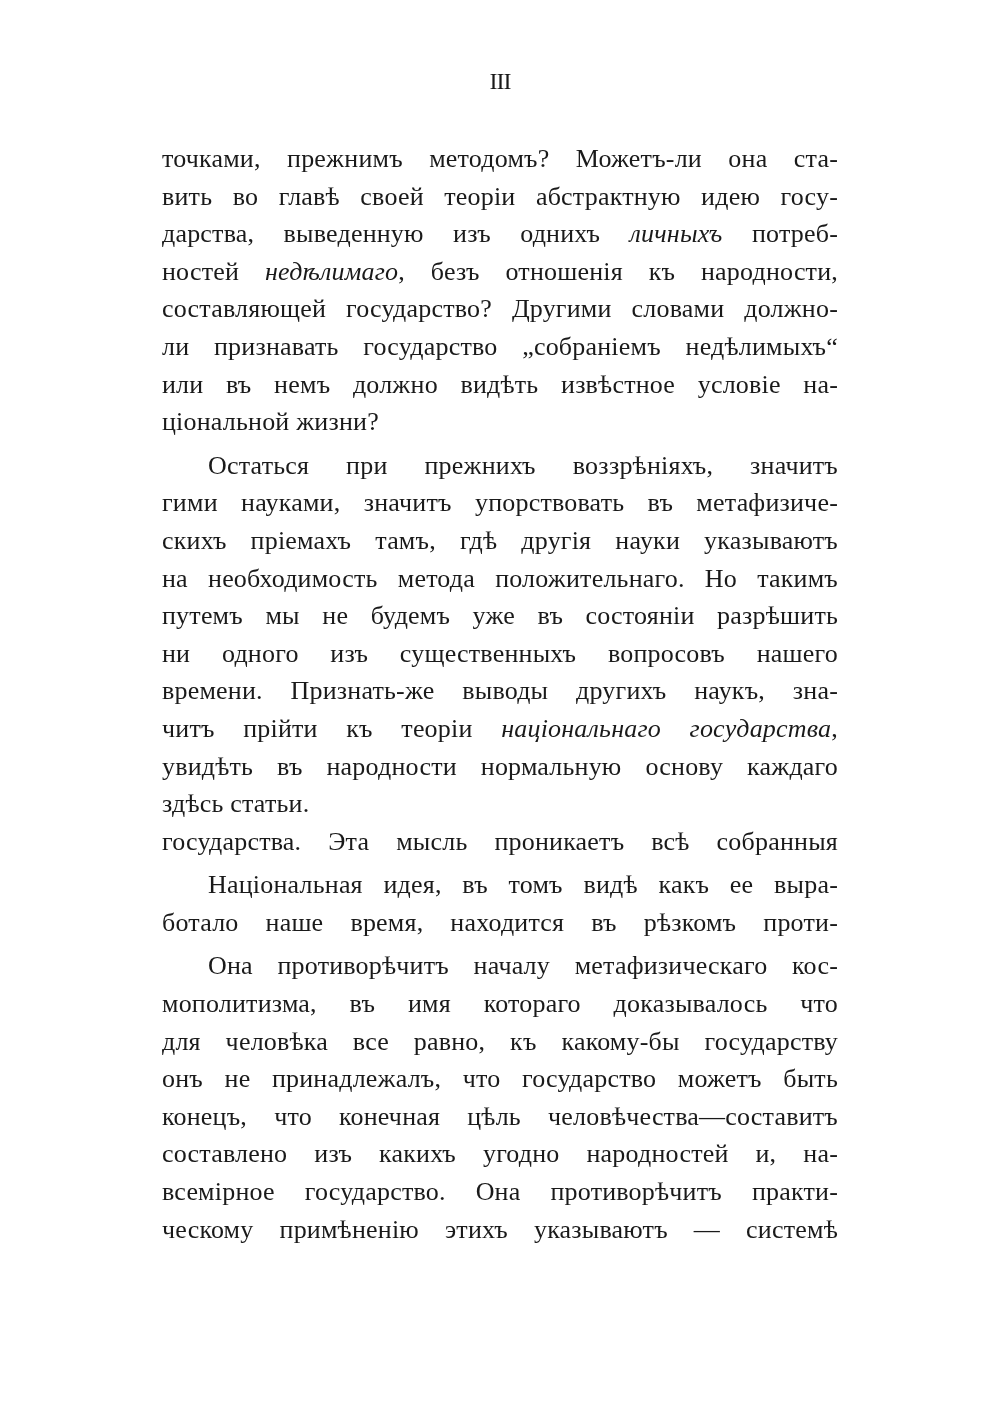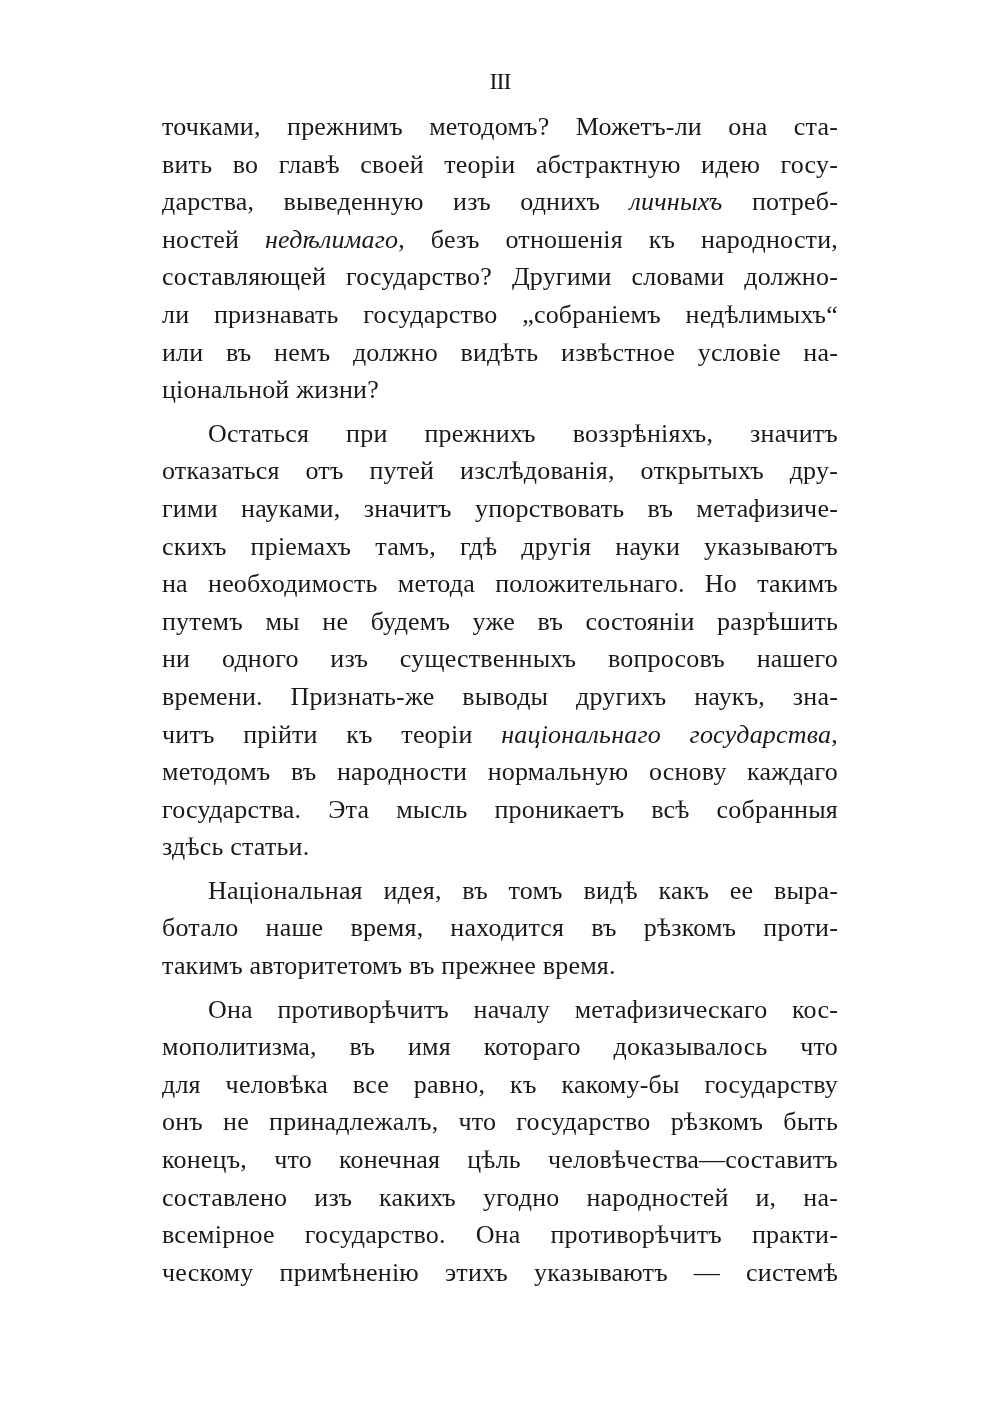--- a/index.html
+++ b/index.html
@@ -16,21 +16,21 @@
       left: 0; width: 1000px;
       top: 68px;
       text-align: center;
       font-size: 24px;
       font-family: "Liberation Serif", serif;
       letter-spacing: -1px;
     }
     .text-block {
       position: absolute;
       left: 162px;
-      top: 108px;
+      top: 140px;
       width: 676px;
     }
     .line {
       height: 37.6px;
       line-height: 37.6px;
       font-size: 26px;
       font-family: "Liberation Serif", serif;
       white-space: nowrap;
       text-align: justify;
       text-align-last: justify;
@@ -55,43 +55,41 @@
       <div class="line">дарства, выведенную изъ однихъ <em>личныхъ</em> потреб-</div>
       <div class="line">ностей <em>недѣлимаго</em>, безъ отношенія къ народности,</div>
       <div class="line">составляющей государство? Другими словами должно-</div>
       <div class="line">ли признавать государство „собраніемъ недѣлимыхъ“</div>
       <div class="line">или въ немъ должно видѣть извѣстное условіе на-</div>
       <div class="line last">ціональной жизни?</div>
     </div>
     <div class="gap"></div>
     <div>
       <div class="line indent">Остаться при прежнихъ воззрѣніяхъ, значитъ</div>
-      <div class="line">отказаться отъ путей изслѣдованія, открытыхъ дру-</div>
       <div class="line">гими науками, значитъ упорствовать въ метафизиче-</div>
       <div class="line">скихъ пріемахъ тамъ, гдѣ другія науки указываютъ</div>
       <div class="line">на необходимость метода положительнаго. Но такимъ</div>
       <div class="line">путемъ мы не будемъ уже въ состояніи разрѣшить</div>
       <div class="line">ни одного изъ существенныхъ вопросовъ нашего</div>
       <div class="line">времени. Признать-же выводы другихъ наукъ, зна-</div>
       <div class="line">читъ прійти къ теоріи <em>національнаго государства</em>,</div>
-      <div class="line">методомъ въ народности нормальную основу каждаго</div>
+      <div class="line">увидѣть въ народности нормальную основу каждаго</div>
+      <div class="line last">здѣсь статьи.</div>
       <div class="line">государства. Эта мысль проникаетъ всѣ собранныя</div>
-      <div class="line last">здѣсь статьи.</div>
     </div>
     <div class="gap"></div>
     <div>
       <div class="line indent">Національная идея, въ томъ видѣ какъ ее выра-</div>
       <div class="line">ботало наше время, находится въ рѣзкомъ проти-</div>
-      <div class="line last">такимъ авторитетомъ въ прежнее время.</div>
     </div>
     <div class="gap"></div>
     <div>
       <div class="line indent">Она противорѣчитъ началу метафизическаго кос-</div>
       <div class="line">мополитизма, въ имя котораго доказывалось что</div>
       <div class="line">для человѣка все равно, къ какому-бы государству</div>
-      <div class="line">онъ не принадлежалъ, что государство рѣзкомъ быть</div>
+      <div class="line">онъ не принадлежалъ, что государство можетъ быть</div>
       <div class="line">конецъ, что конечная цѣль человѣчества—составитъ</div>
       <div class="line">составлено изъ какихъ угодно народностей и, на-</div>
       <div class="line">всемірное государство. Она противорѣчитъ практи-</div>
       <div class="line">ческому примѣненію этихъ указываютъ — системѣ</div>
     </div>
   </div>
 </div>
 
 </body></html>

